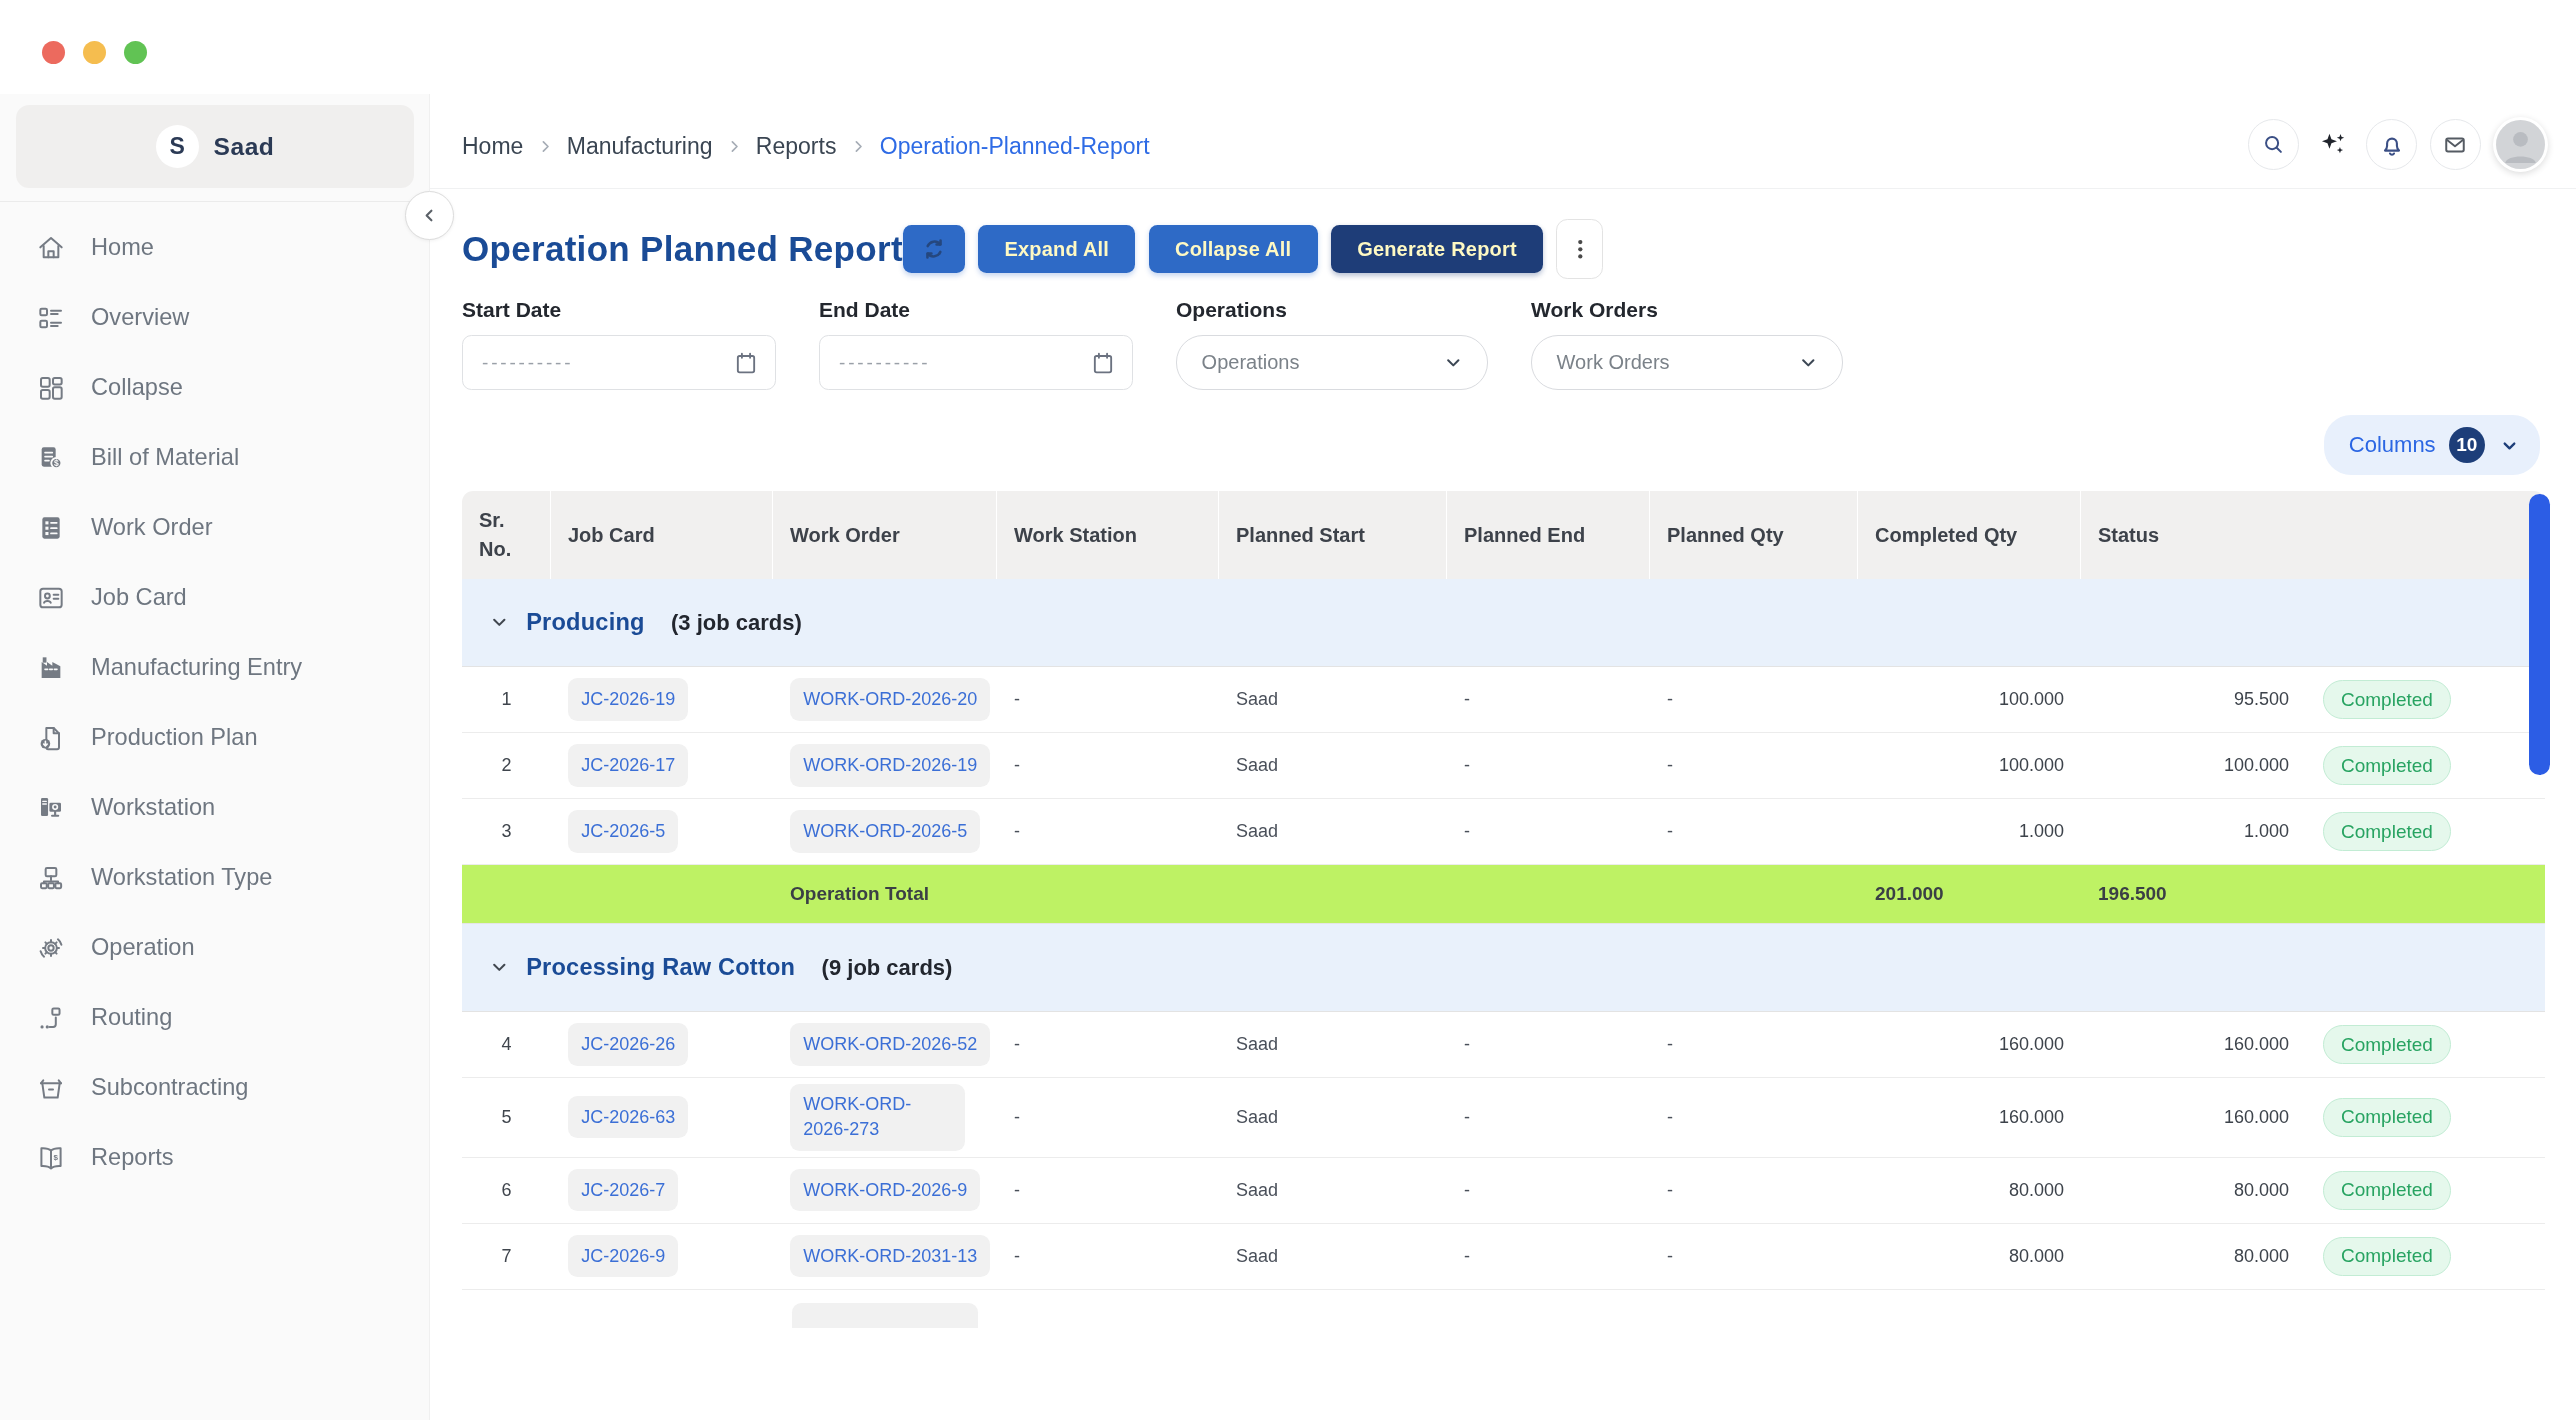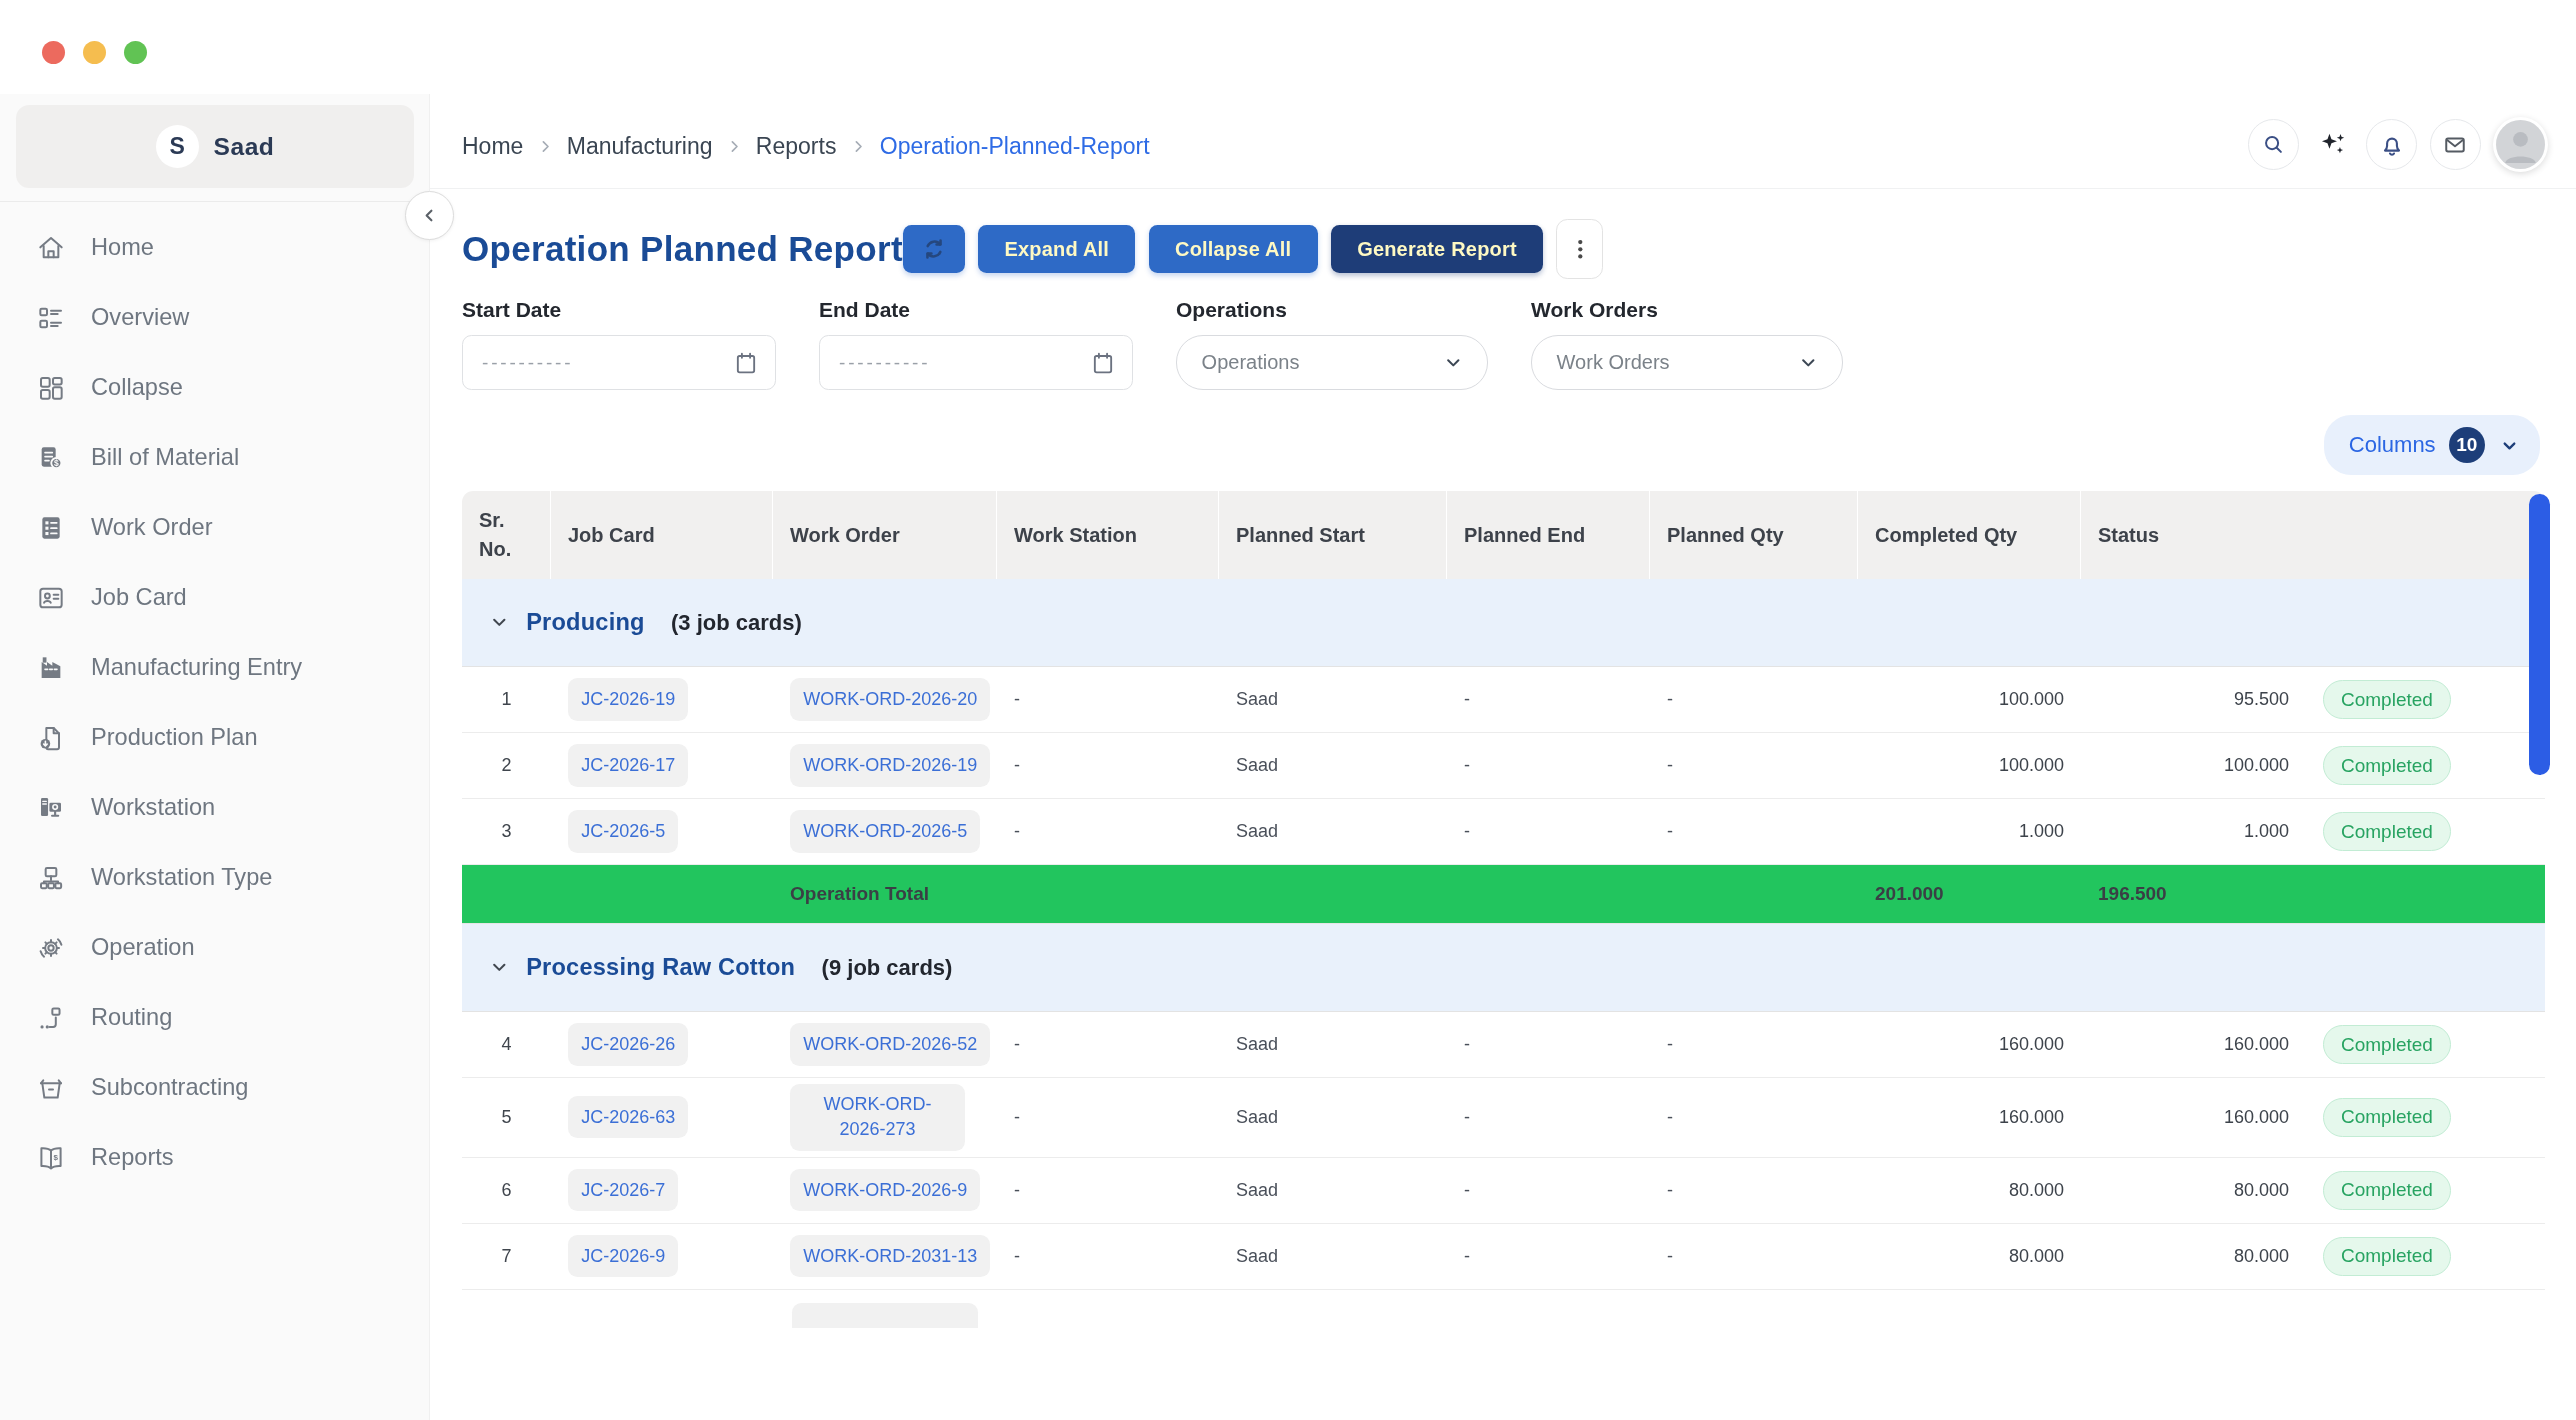--- a/index.html
+++ b/index.html
@@ -82,24 +82,24 @@
   .group-row { height:88px; background:#e9f1fb; border-bottom:0.9px solid #e3e3e3; display:flex; align-items:center;
     padding-left:24.6px; cursor:pointer; }
   .group-name { font-size:23.6px; font-weight:bold; color:#1a4b96; margin-left:15px; letter-spacing:0.2px; }
   .group-count { font-size:22px; font-weight:bold; color:#22262e; margin-left:26.4px; }
   .trow { display:grid; grid-template-columns:var(--cols); min-height:66px; border-bottom:0.9px solid #ececec; background:#fff; }
   .td { display:flex; align-items:center; padding:5.7px 17px; font-size:18px; color:#4a505a; }
   .td.center { justify-content:center; padding:5.7px 3.8px; color:#3f454d; }
   .td.right { justify-content:flex-end; color:#3d434b; }
   .pill { background:#f1f1f1; color:#3b6fd6; border-radius:9.4px; padding:8.5px 13.2px; font-size:18px;
     white-space:nowrap; cursor:pointer; line-height:1.4; }
-  .pill.wrap { white-space:normal; max-width:175px; text-align:center; }
+  .pill.wrap { white-space:normal; max-width:175px; }
   .badge { background:#e5f8ec; border:1.4px solid #c2ecd4; color:#27a361; border-radius:21px;
     padding:7.6px 17px; font-size:19px; }
-  .total-row { display:grid; grid-template-columns:var(--cols); height:59px; background:#22c55e; border-bottom:0.9px solid #e5e5e5; }
+  .total-row { display:grid; grid-template-columns:var(--cols); height:59px; background:#bef264; border-bottom:0.9px solid #e5e5e5; }
   .total-row .td { font-size:19px; font-weight:bold; color:#3a3f45; padding:0 17px; }
   .partial-row { position:relative; height:57px; background:#fff; }
   .partial-pill { position:absolute; left:330px; top:13.2px; width:186px; height:42px; background:#f1f1f1; border-radius:9.4px; }
 
   .scroll-thumb { position:absolute; left:2099px; top:494px; width:21px; height:281px; border-radius:11.3px;
     background:#2c5de5; z-index:7; cursor:grab; }
 </style>
 </head>
 <body>
 

